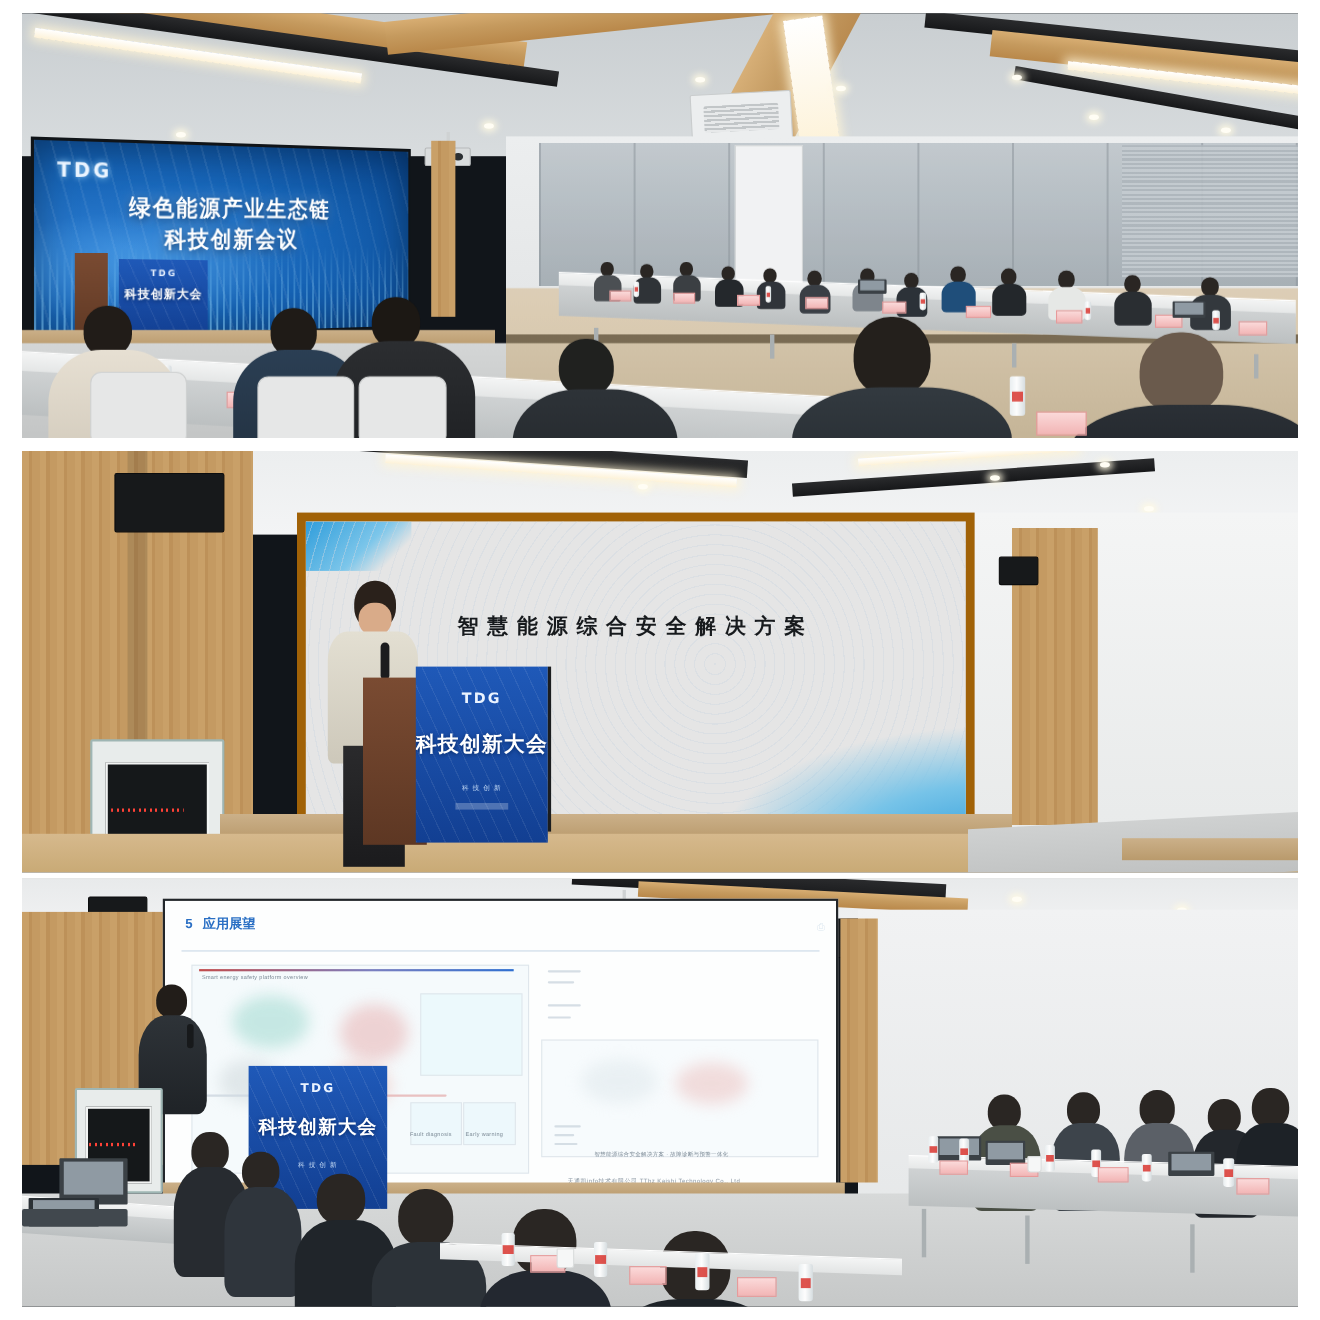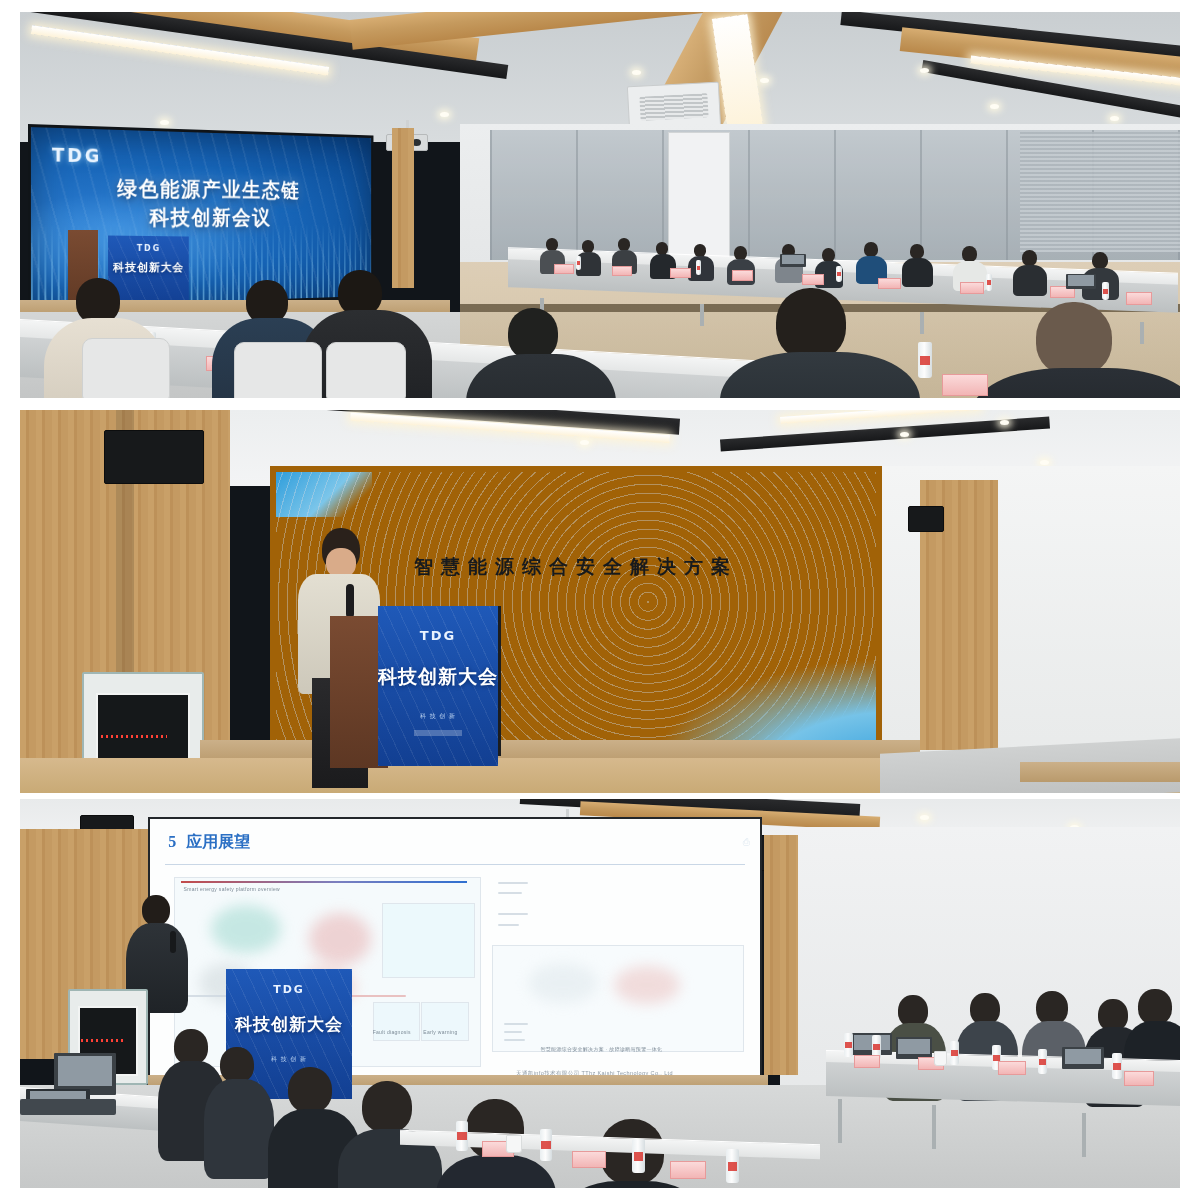--- a/index.html
+++ b/index.html
@@ -42,21 +42,21 @@
      mask-image:linear-gradient(0deg,rgba(0,0,0,.95),rgba(0,0,0,0));}
   .led-glow{position:absolute;left:-10%;top:30%;width:90%;height:70%;
      background:radial-gradient(60% 60% at 40% 50%, rgba(120,200,255,.35), rgba(120,200,255,0) 70%);}
   .brand-tdg{position:absolute;color:#eaf4ff;font-weight:bold;letter-spacing:3px;
      text-shadow:0 0 6px rgba(160,220,255,.9);font-family:"DejaVu Sans",sans-serif;}
   .led-title{position:absolute;left:0;right:0;text-align:center;color:#ffffff;font-weight:bold;
      letter-spacing:2px;text-shadow:0 2px 8px rgba(0,40,90,.9),0 0 14px rgba(150,210,255,.7);}
   .led-title span{display:block;}
 
   
-  .proj-screen{position:absolute;background:#a16207;border:6px solid #a16207;overflow:hidden;}
+  .proj-screen{position:absolute;background:#e5e5e5;border:8px solid #a16207;overflow:hidden;}
   .proj-moire{position:absolute;inset:0;background:
     repeating-radial-gradient(circle at 62% 46%, rgba(205,215,225,.55) 0 1px, rgba(255,255,255,0) 1px 9px);
     opacity:.75;}
   .proj-blue-tl{position:absolute;left:0;top:0;width:16%;height:16%;
     background:linear-gradient(135deg,#2f9ddb 0%, #7cc6ea 55%, rgba(255,255,255,0) 80%);}
   .proj-blue-br{position:absolute;right:-4%;bottom:-6%;width:48%;height:46%;
     background:radial-gradient(120% 120% at 100% 100%, #2f9ddb 0%, #76c3e8 38%, rgba(255,255,255,0) 72%);
     border-radius:60% 0 0 0;}
   .proj-title{position:absolute;left:0;right:0;text-align:center;color:#171a1d;font-weight:bold;
      letter-spacing:8px;font-family:"DejaVu Serif",serif;}
@@ -354,21 +354,21 @@
       <div class="speaker-box" style="left:60px;top:16px;width:52px;height:32px;"></div>
       <div class="speaker-box" style="left:718px;top:36px;width:52px;height:34px;"></div>
       <div class="proj-arm" style="left:546px;top:10px;height:14px;"></div>
       <div class="projector" style="left:522px;top:22px;width:48px;height:16px;"></div>
 
       <div class="wood-wall" style="left:0;top:30px;width:130px;height:230px;"></div>
       <div class="wall-warm" style="left:760px;top:28px;width:400px;height:280px;background:linear-gradient(180deg,#f1f2f3,#e6e8e9);"></div>
       <div class="wood-wall" style="left:744px;top:36px;width:34px;height:240px;"></div>
 
       <div class="ppt-screen" style="left:128px;top:18px;width:610px;height:262px;">
-        <div class="ppt-head" style="font-size:16px;font-family:Liberation Serif, serif;">
+        <div class="ppt-head" style="font-size:12px;">
           <span>5</span>
           <span style="margin-left:6px;">应用展望</span>
         </div>
         <div class="ppt-rule" style="top:17%;"></div>
         <div class="ppt-watermark" style="right:10px;top:18px;">⎙</div>
 
         <div class="ppt-card" style="left:4%;top:22%;width:50%;height:72%;"></div>
         <div class="ppt-grad-rule" style="left:5%;top:23.5%;width:47%;"></div>
         <div class="ppt-minilabel" style="left:5.5%;top:25.5%;">Smart energy safety platform overview</div>
         <div class="ppt-blob" style="left:10%;top:33%;width:70px;height:48px;background:#9fd9cf;"></div>

